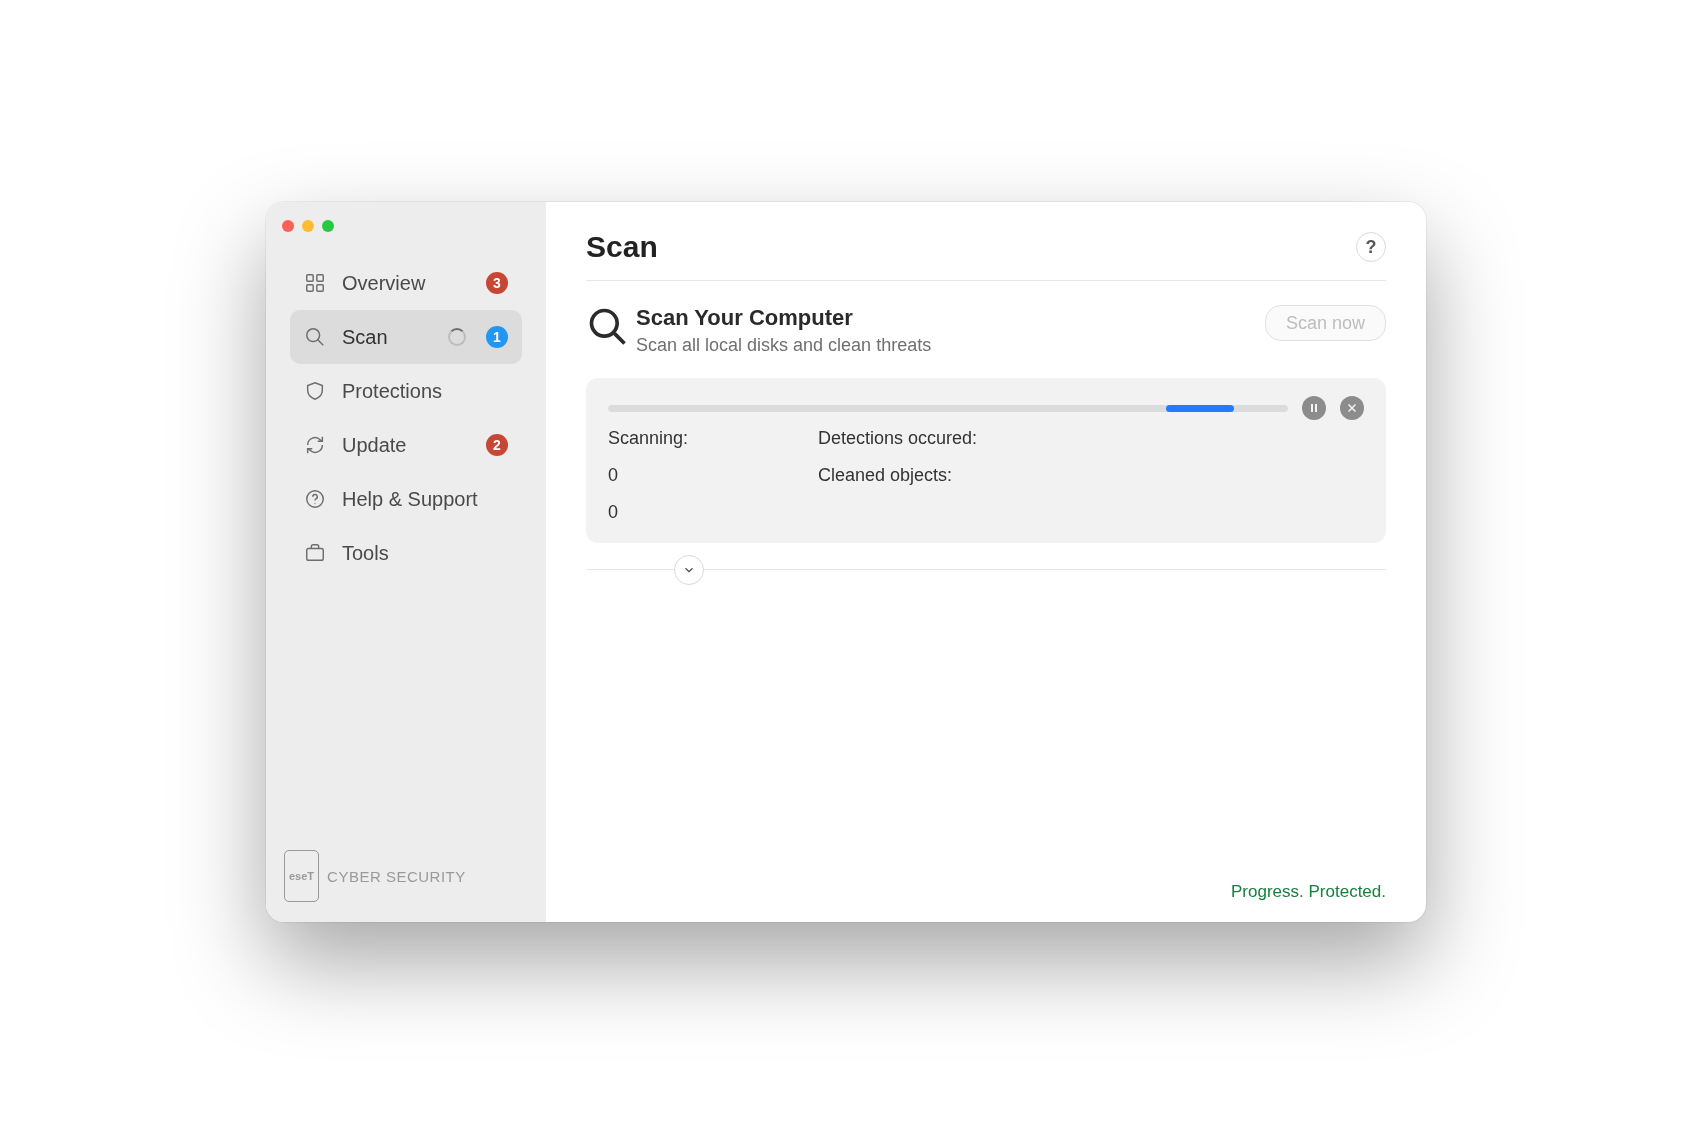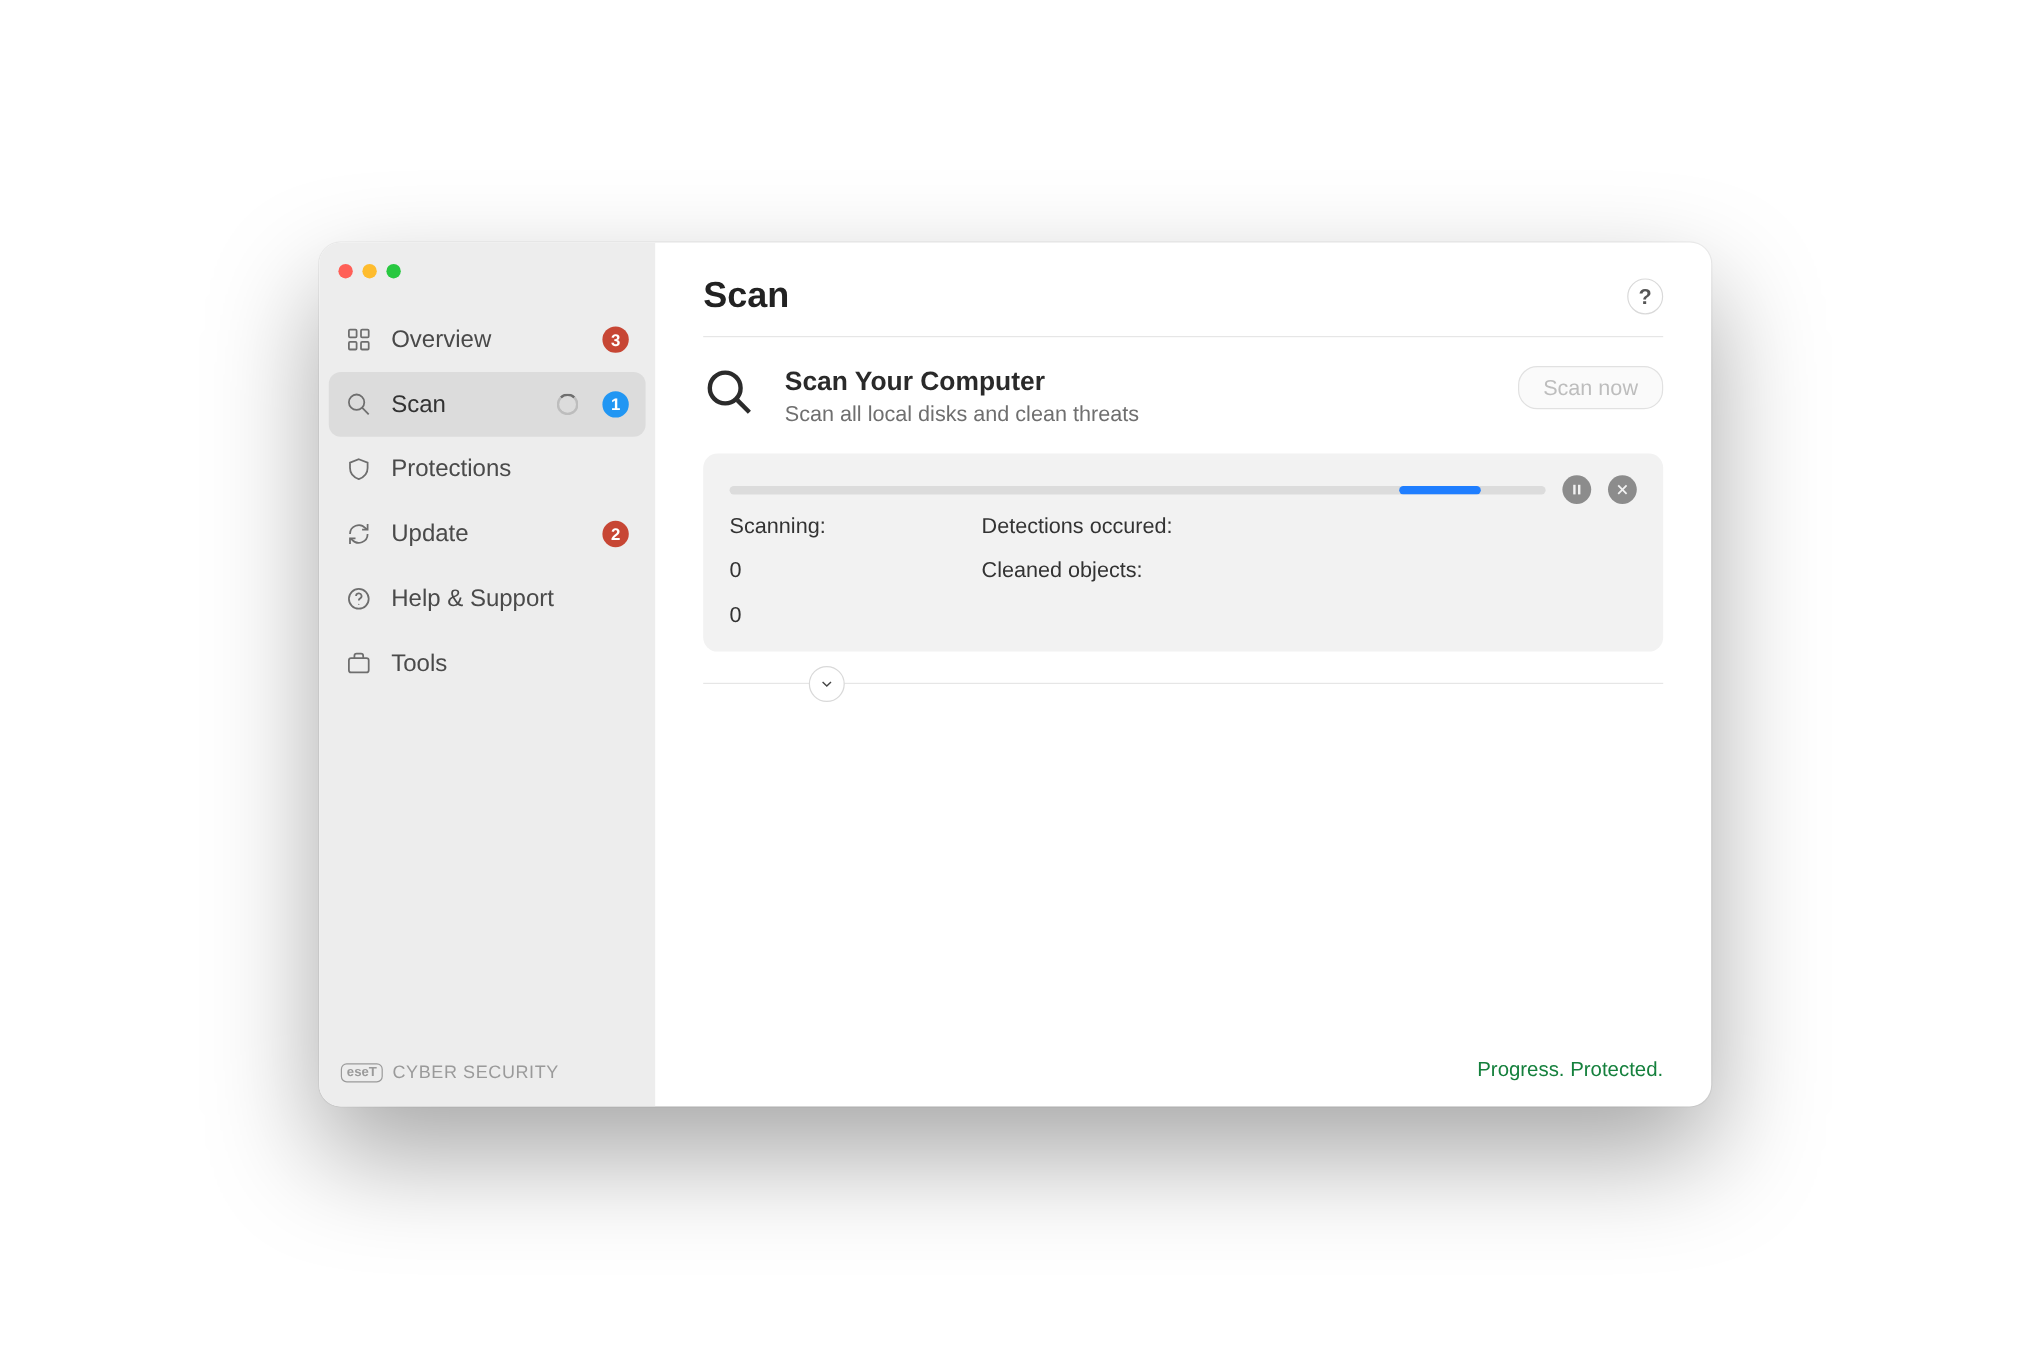--- a/index.html
+++ b/index.html
@@ -32,21 +32,21 @@
   }
   .traffic-lights {
     display: flex;
     gap: 8px;
     padding: 8px 0 18px 16px;
   }
   .tl { width: 12px; height: 12px; border-radius: 50%; }
   .tl.red { background: #ff5f57; }
   .tl.yellow { background: #febc2e; }
   .tl.green { background: #28c840; }
-  .nav { padding: 6px 8px; }
+  .nav { padding: 6px 24px; }
   .nav-item {
     display: flex;
     align-items: center;
     height: 54px;
     padding: 0 14px;
     border-radius: 10px;
     color: #4a4a4a;
     font-size: 20px;
     cursor: pointer;
     gap: 16px;
@@ -104,21 +104,21 @@
     display: flex;
     align-items: center;
     gap: 8px;
   }
   .brand-box {
     font-size: 11px;
     font-weight: 700;
     color: #9a9a9a;
     border: 1.5px solid #9a9a9a;
     border-radius: 5px;
-    padding: 1px 4px;
+    padding: 19px 4px;
     letter-spacing: 0;
   }
   
   .main {
     flex: 1;
     display: flex;
     flex-direction: column;
     padding: 28px 40px 0 40px;
     position: relative;
   }
@@ -143,21 +143,21 @@
     font-size: 18px;
     font-weight: 600;
     display: inline-flex;
     align-items: center;
     justify-content: center;
     cursor: pointer;
   }
   .section {
     display: flex;
     align-items: flex-start;
-    gap: 24px;
+    gap: 6px;
     padding: 24px 0 22px 0;
   }
   .section-icon svg { width: 44px; height: 44px; stroke: #2b2b2b; fill: none; stroke-width: 2; }
   .section-text h2 {
     font-size: 22px;
     font-weight: 700;
     color: #2a2a2a;
   }
   .section-text p {
     font-size: 18px;

